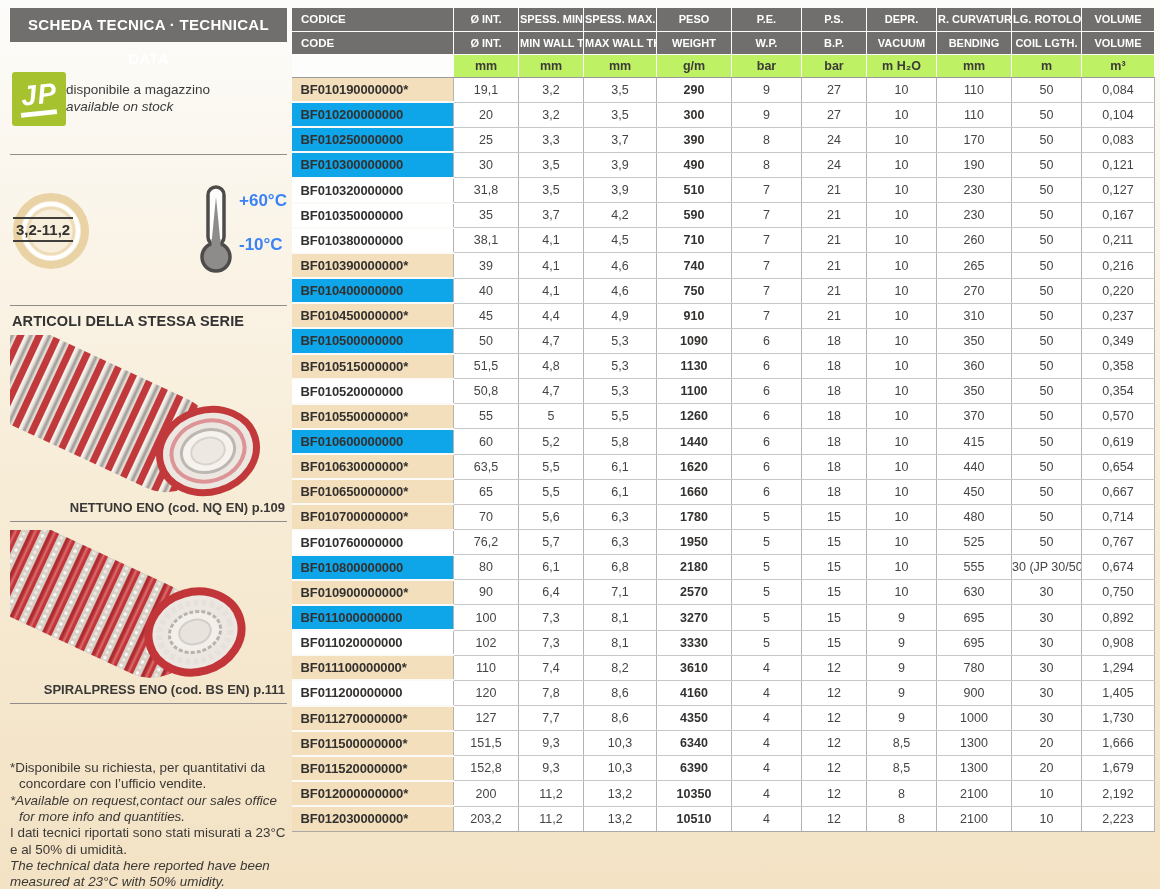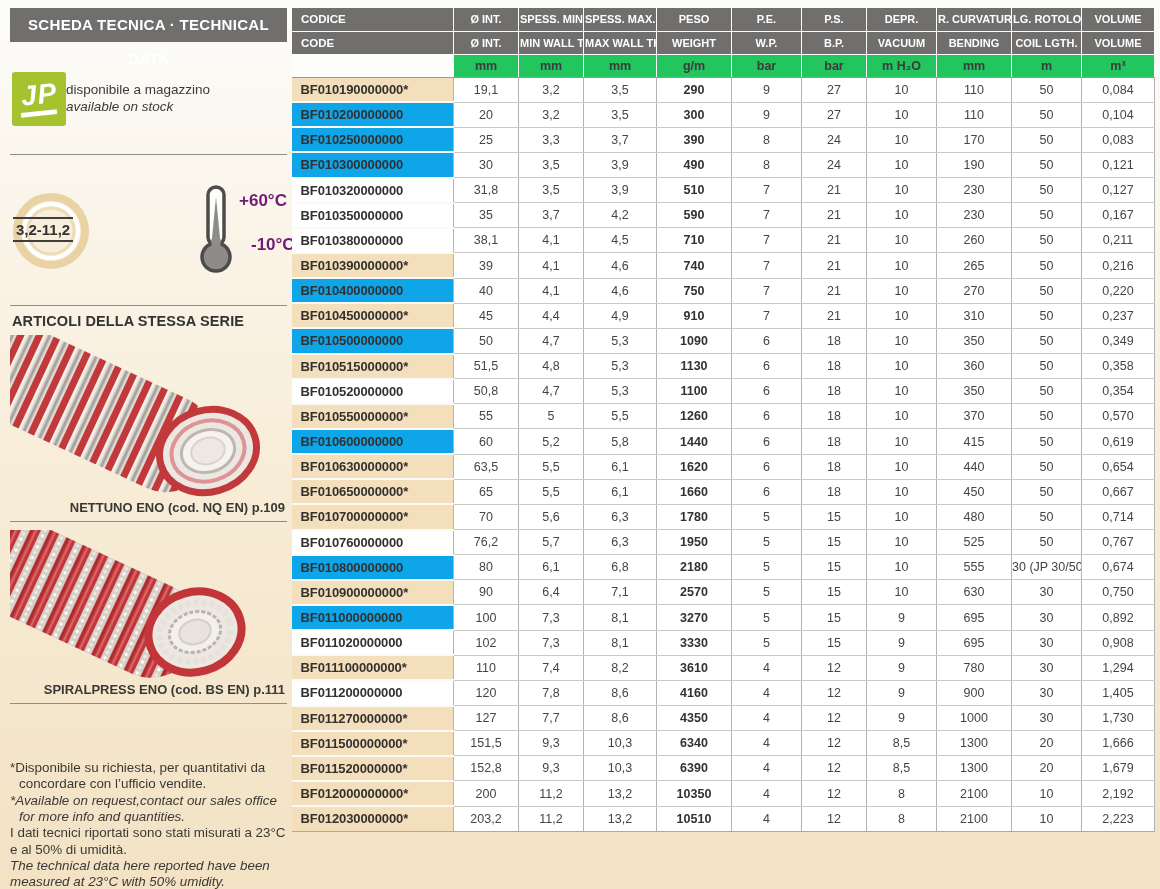--- a/index.html
+++ b/index.html
@@ -34,23 +34,23 @@
 
   .iconsrow { display:flex; align-items:center; margin:26px 0 0 2px; height:100px; }
   .ring { position:relative; width:78px; height:78px; }
   .ring-label {
     position:absolute; left:1px; top:25px; padding:2px 3px;
     border-top:2px solid #413f3c; border-bottom:2px solid #413f3c;
     font-weight:bold; font-size:15px; color:#343230; white-space:nowrap;
   }
   .thermo-block { position:relative; margin-left:105px; width:92px; height:96px; }
   .thermo-block svg { position:absolute; left:0; top:0; }
-  .tlabel { position:absolute; font-weight:bold; font-size:17px; color:#701a75; white-space:nowrap; }
+  .tlabel { position:absolute; font-weight:bold; font-size:17px; color:#3b82f6; white-space:nowrap; }
   .tmax { left:44px; top:8px; }
-  .tmin { left:56px; top:52px; }
+  .tmin { left:44px; top:52px; }
 
   .d2 { margin-top:24px; }
   .series-h { font-weight:bold; font-size:14.5px; color:#333; margin-left:2px; letter-spacing:.1px; }
   .series-h.first { margin-top:7px; }
   .series-h.it { font-style:italic; }
 
   figure { margin:6px 0 0 0; }
   figure svg { display:block; }
   figcaption {
     text-align:right; font-weight:bold; font-size:13px; color:#3a3836;
@@ -68,21 +68,21 @@
   .table-wrap { position:absolute; left:291px; top:8px; width:863px; }
   table { border-collapse:collapse; table-layout:fixed; width:863px; }
   thead th {
     background:#706f6e; color:#fff; font-size:11px; font-weight:bold;
     text-align:center; height:23px; border:1px solid #fdfdfb; border-top:none;
     overflow:hidden; white-space:nowrap; padding:0 1px;
   }
   thead tr.h0 th { border-top:none; }
   thead th.code-col { text-align:left; padding-left:9px; font-size:11.5px; }
   thead tr.h2 th {
-    background:#22c55e; color:#3d3b39; font-size:12.5px; height:23px;
+    background:#bef264; color:#3d3b39; font-size:12.5px; height:23px;
     border-bottom:1px solid #9a9a98;
   }
   thead tr.h2 th.code-col { background:#fdfdfb; border-left:none; }
   tbody tr { height:25.15px; }
   tbody th.code-cell {
     font-size:13px; font-weight:bold; color:#33312f; text-align:left;
     padding-left:9px; letter-spacing:-.1px;
     border-bottom:2px solid #fbfaf6; border-right:1px solid #b3b3b3;
     white-space:nowrap;
   }

